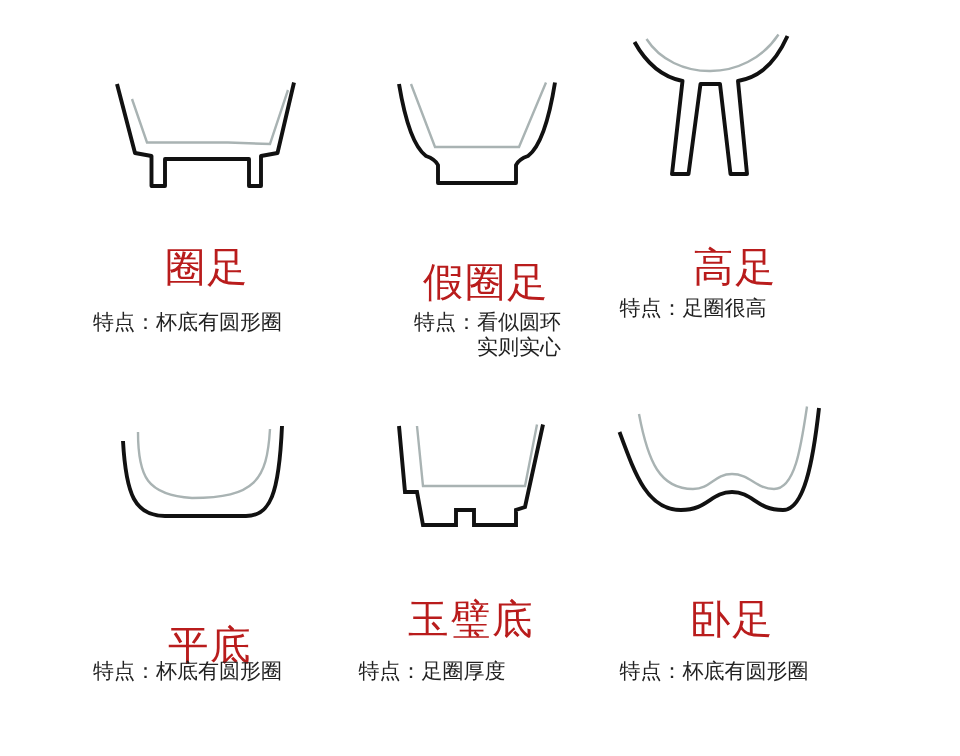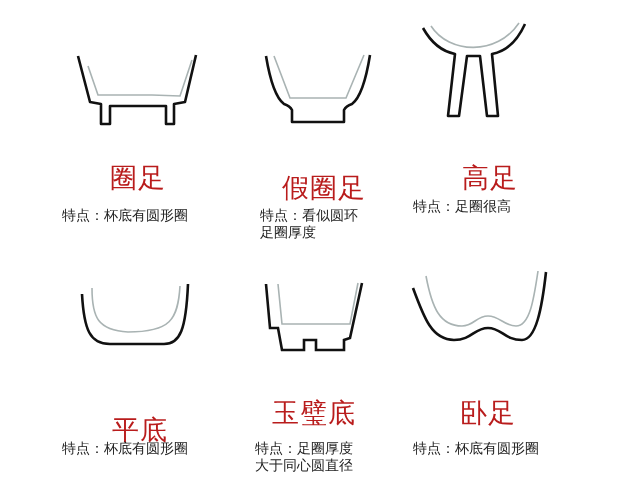--- a/index.html
+++ b/index.html
@@ -40,23 +40,23 @@
   <span></span>
 </div>
 
 <div class="shape" style="left:260px; top:50px;">
   <svg width="120" height="80" viewBox="0 0 120 80">
     <path d="M6 6 C10 30 16 48 24 54 Q30 56 32 60 L32 72 L84 72 L84 60 Q86 56 92 54 C100 48 106 30 110 5" fill="none" stroke="#111" stroke-width="2.6" stroke-linejoin="round"></path>
     <path d="M14 6 L30 48 L86 48 L104 5" fill="none" stroke="#a9b3b3" stroke-width="1.6"></path>
   </svg>
 </div>
 <div class="title" style="left:282px; top:170px;">假圈足</div>
-<div class="desc" style="left:260px; top:207px;">
+<div class="desc" style="left:276px; top:207px;text-align:right;">
   <span>特点：看似圆环</span>
-  <span>足圈厚度</span>
+  <span>实则实心</span>
 </div>
 
 <div class="shape" style="left:415px; top:18px;">
   <svg width="120" height="105" viewBox="0 0 120 105" )="">
     <path d="M8 10 C18 28 30 34 40 36 L33 98 L44 98 L52 38 L65 38 L72 98 L83 98 L77 36 C88 34 100 28 110 6" fill="none" stroke="#111" stroke-width="2.6" stroke-linejoin="round"></path>
     <path d="M16 8 C34 36 82 38 104 5" fill="none" stroke="#a9b3b3" stroke-width="1.6"></path>
   </svg>
 </div>
 <div class="title" style="left:462px; top:160px;">高足</div>
 <div class="desc" style="left:413px; top:198px;">
@@ -76,23 +76,22 @@
   <span></span>
 </div>
 
 <div class="shape" style="left:262px; top:280px;">
   <svg width="110" height="80" viewBox="0 0 110 80">
     <path d="M4 4 L8 48 L16 48 L20 70 L42 70 L42 60 L54 60 L54 70 L82 70 L82 60 L88 58 L100 3" fill="none" stroke="#111" stroke-width="2.6" stroke-linejoin="miter"></path>
     <path d="M16 4 L20 44 L88 44 L96 3" fill="none" stroke="#a9b3b3" stroke-width="1.6"></path>
   </svg>
 </div>
 <div class="title" style="left:272px; top:395px;">玉璧底</div>
-<div class="desc" style="left:255px; top:440px;text-align:right;">
+<div class="desc" style="left:239px; top:440px;text-align:right;">
   <span>特点：足圈厚度</span>
-  <span>大于同心圆直径</span>
 </div>
 
 <div class="shape" style="left:410px; top:268px;">
   <svg width="140" height="80" viewBox="0 0 140 80">
     <path d="M3 20 C14 50 22 72 44 72 C62 72 64 60 78 60 C92 60 94 72 112 72 C126 72 132 40 136 4" fill="none" stroke="#111" stroke-width="2.6"></path>
     <path d="M16 8 C22 40 30 58 52 58 C64 58 66 48 78 48 C90 48 94 58 106 58 C120 58 124 30 128 3" fill="none" stroke="#a9b3b3" stroke-width="1.6"></path>
   </svg>
 </div>
 <div class="title" style="left:460px; top:395px;">卧足</div>
 <div class="desc" style="left:413px; top:440px;">

